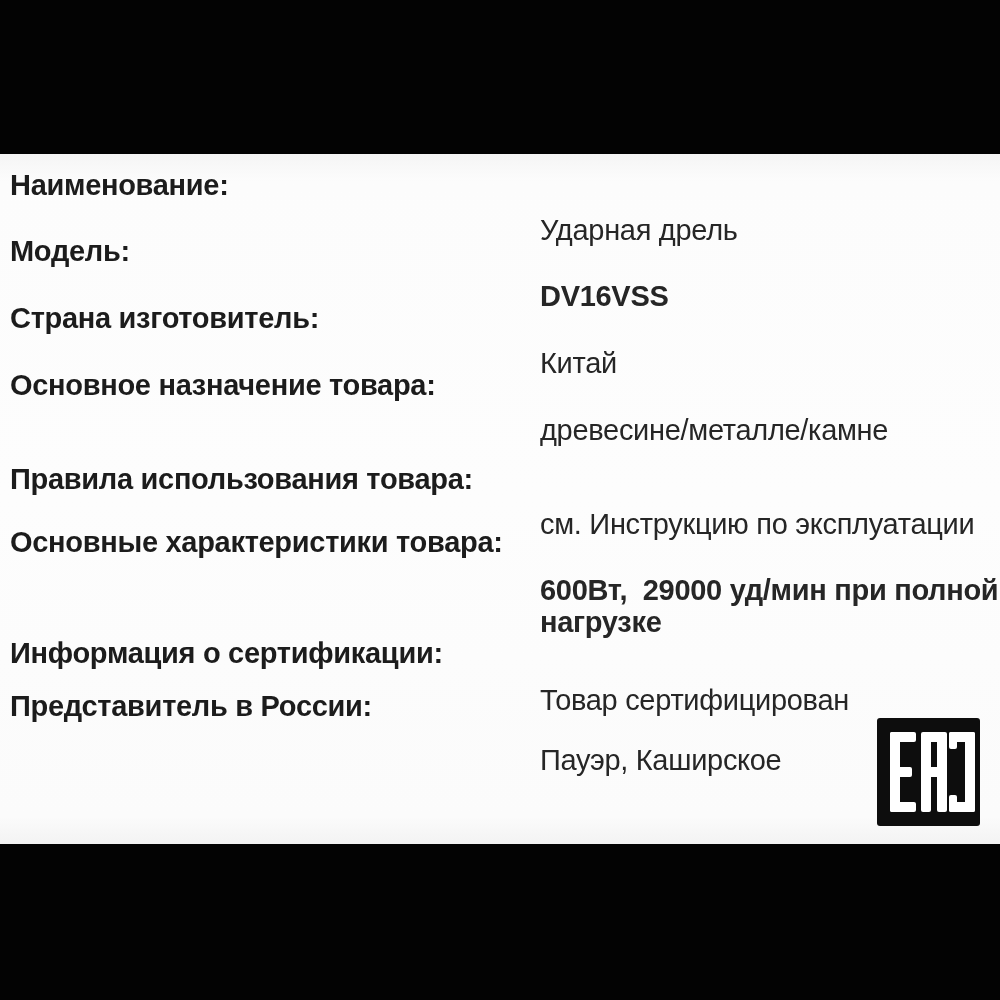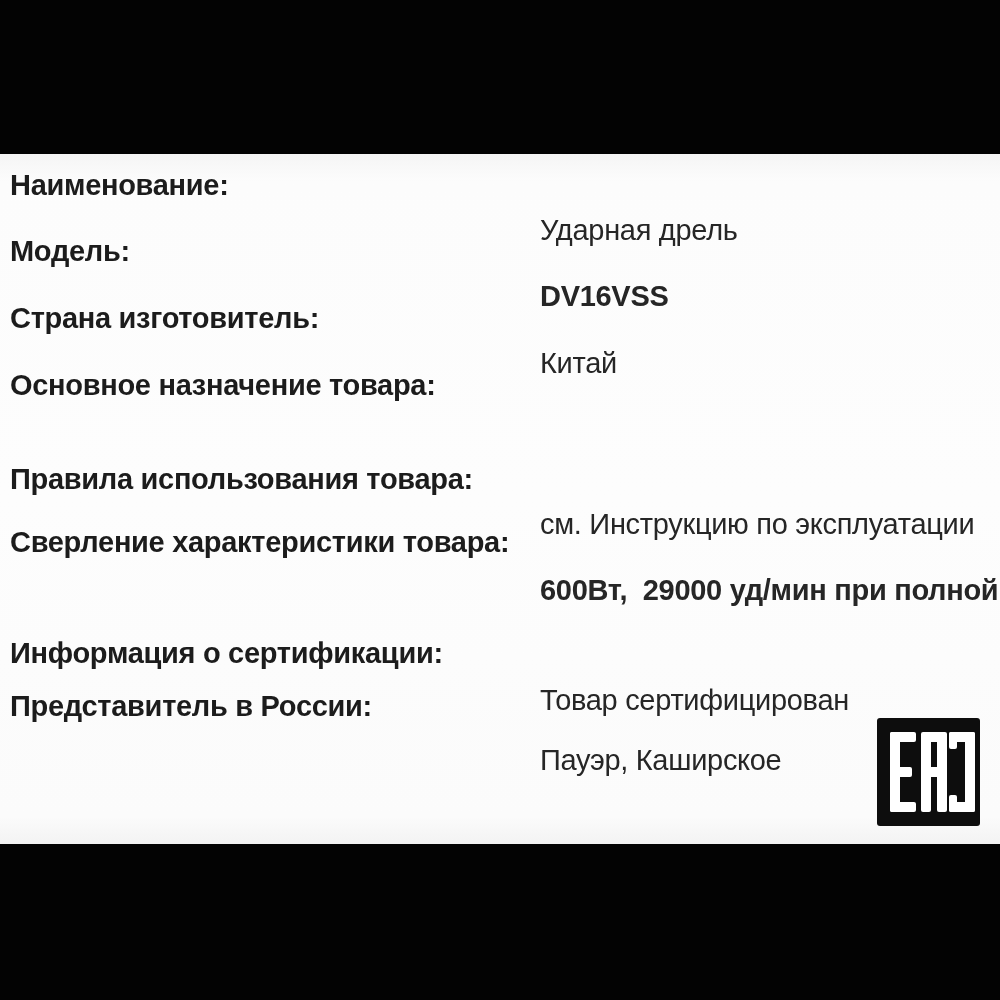--- a/index.html
+++ b/index.html
@@ -111,34 +111,36 @@
     <div class="row r3">
       <div class="label">Страна изготовитель:</div>
       <div class="value">
         <span class="value-line">Китай</span>
       </div>
     </div>
 
     <div class="row r4">
       <div class="label">Основное назначение товара:</div>
       <div class="value">
+        <span class="value-line">древесине/металле/камне</span>
       </div>
     </div>
 
     <div class="row r5">
       <div class="label">Правила использования товара:</div>
       <div class="value">
         <span class="value-line">см. Инструкцию по эксплуатации</span>
       </div>
     </div>
 
     <div class="row r6">
-      <div class="label">Сверление характеристики товара:</div>
+      <div class="label">Основные характеристики товара:</div>
       <div class="value">
         <span class="value-line">600Вт,  29000 уд/мин при полной</span>
+        <span class="value-line">нагрузке</span>
       </div>
     </div>
 
     <div class="row r7">
       <div class="label">Информация о сертификации:</div>
       <div class="value">
         <span class="value-line">Товар сертифицирован</span>
       </div>
     </div>
 

